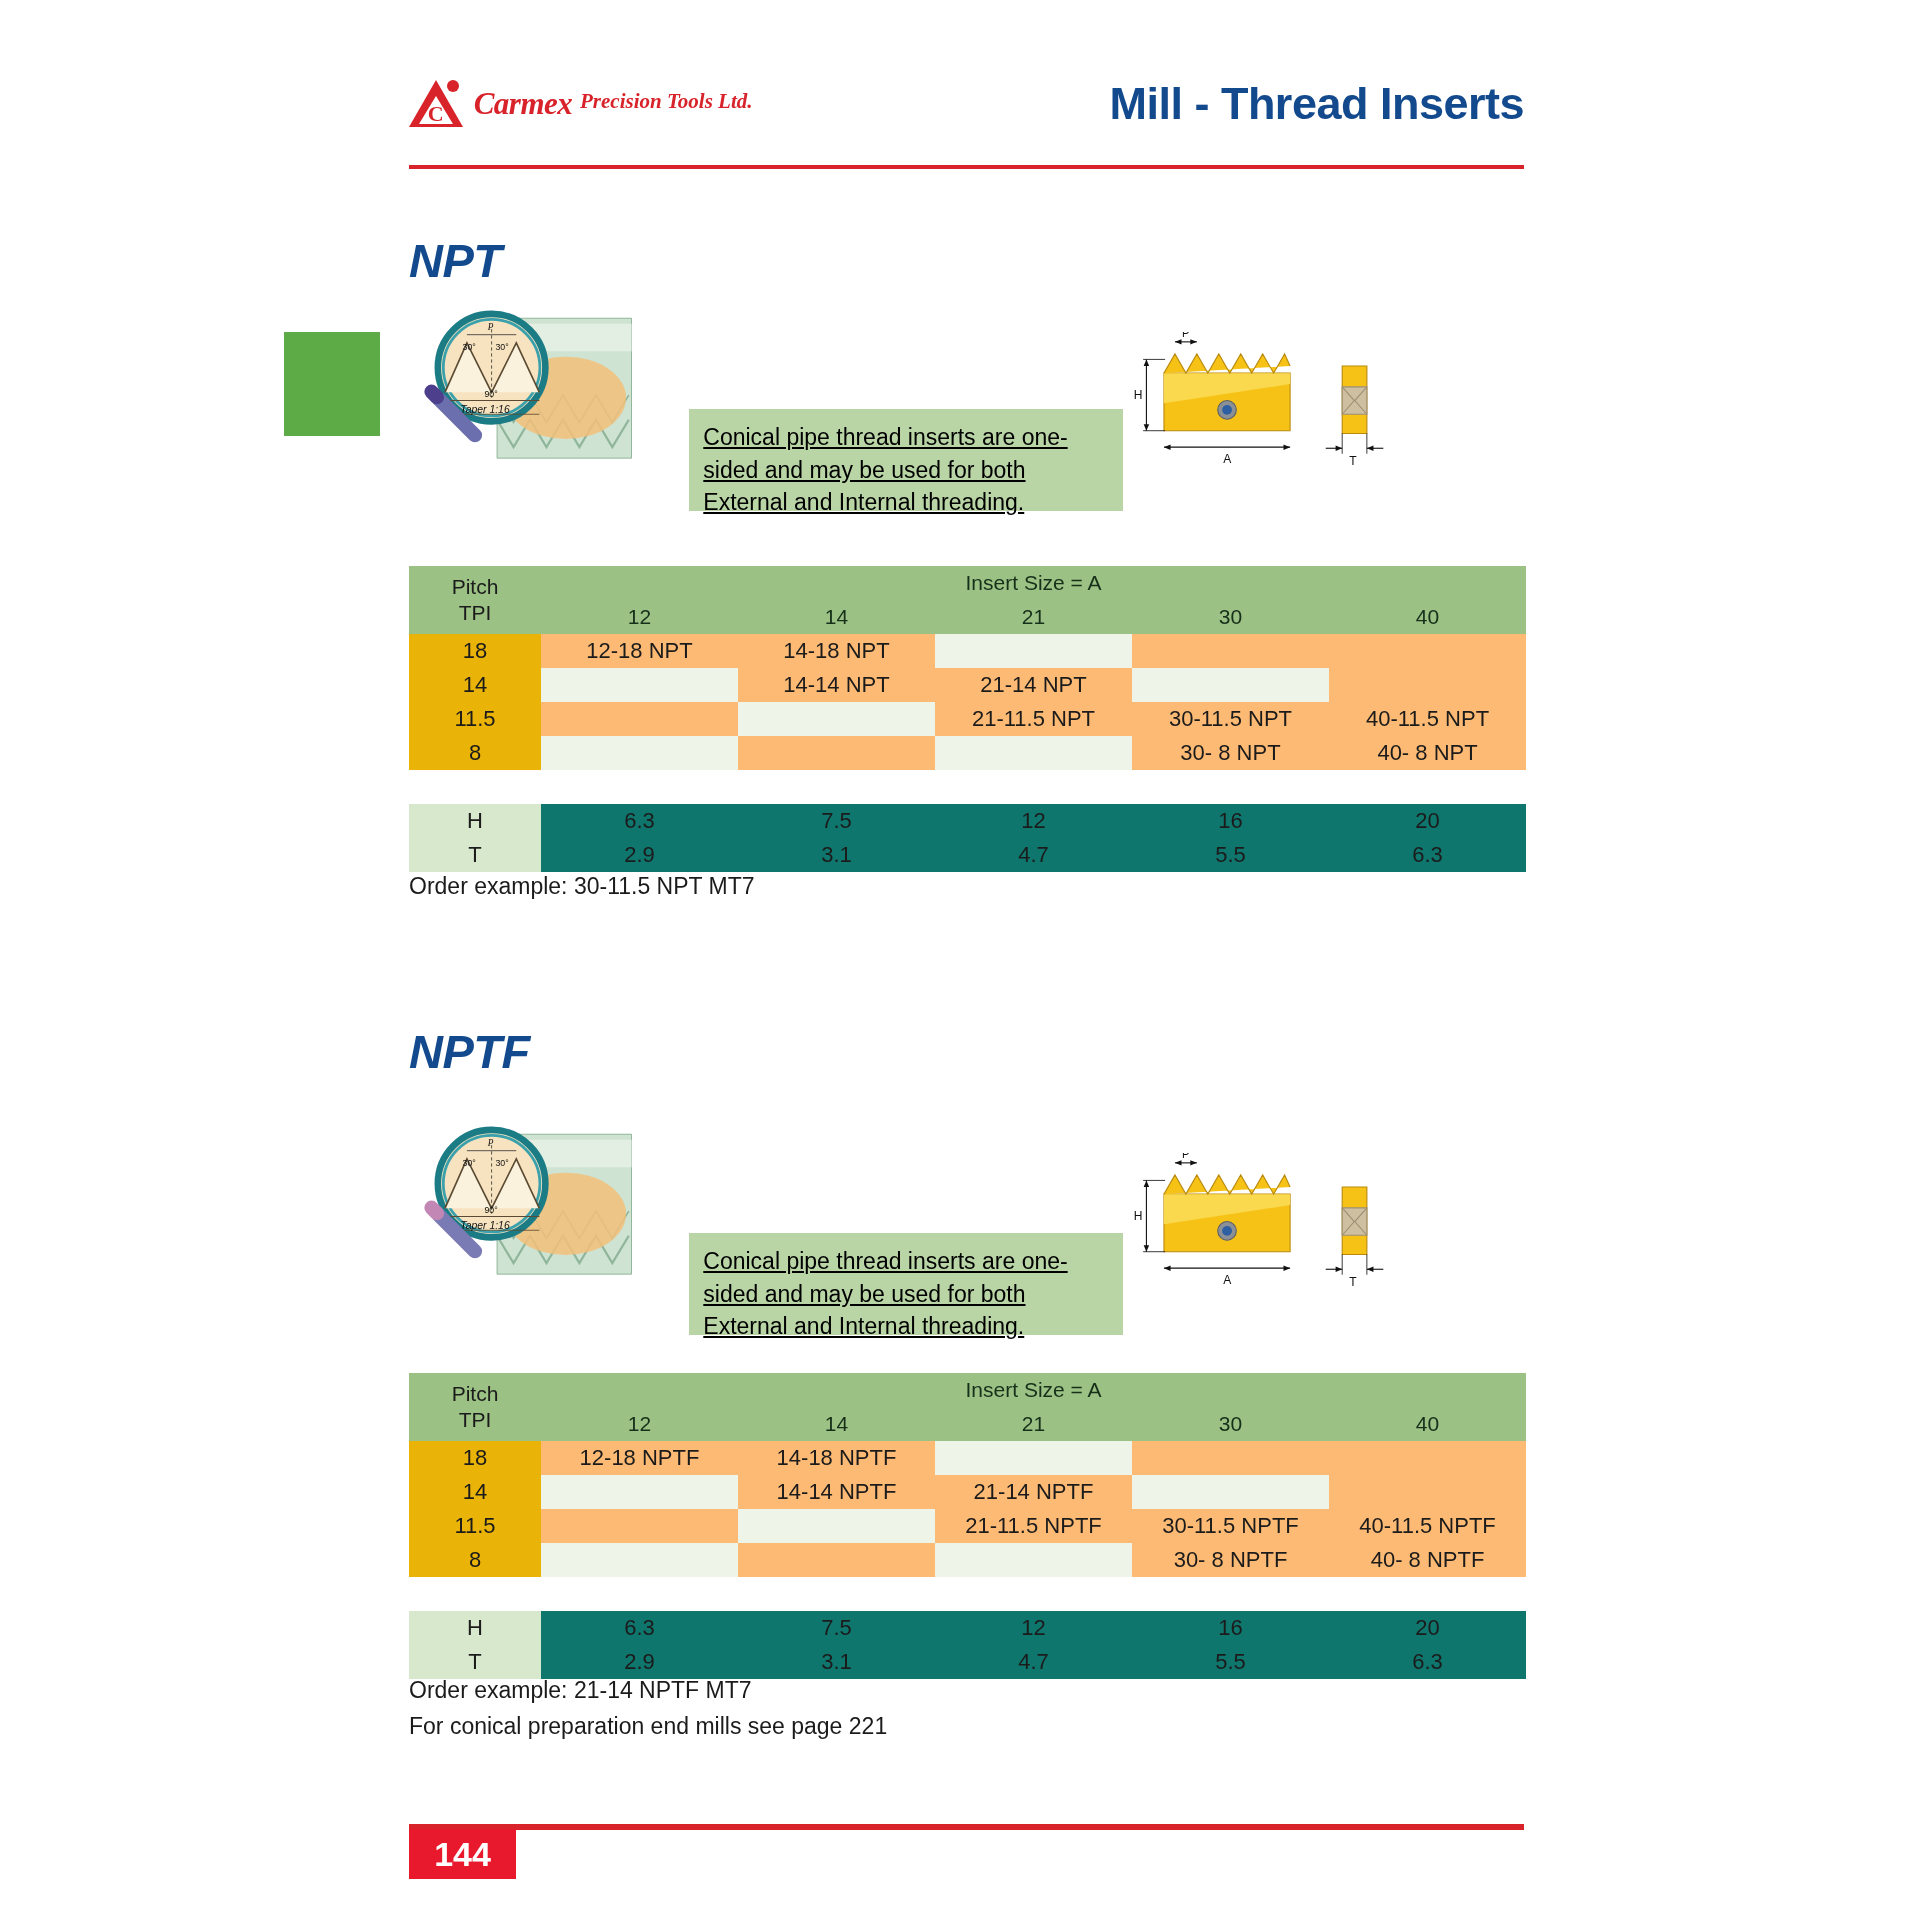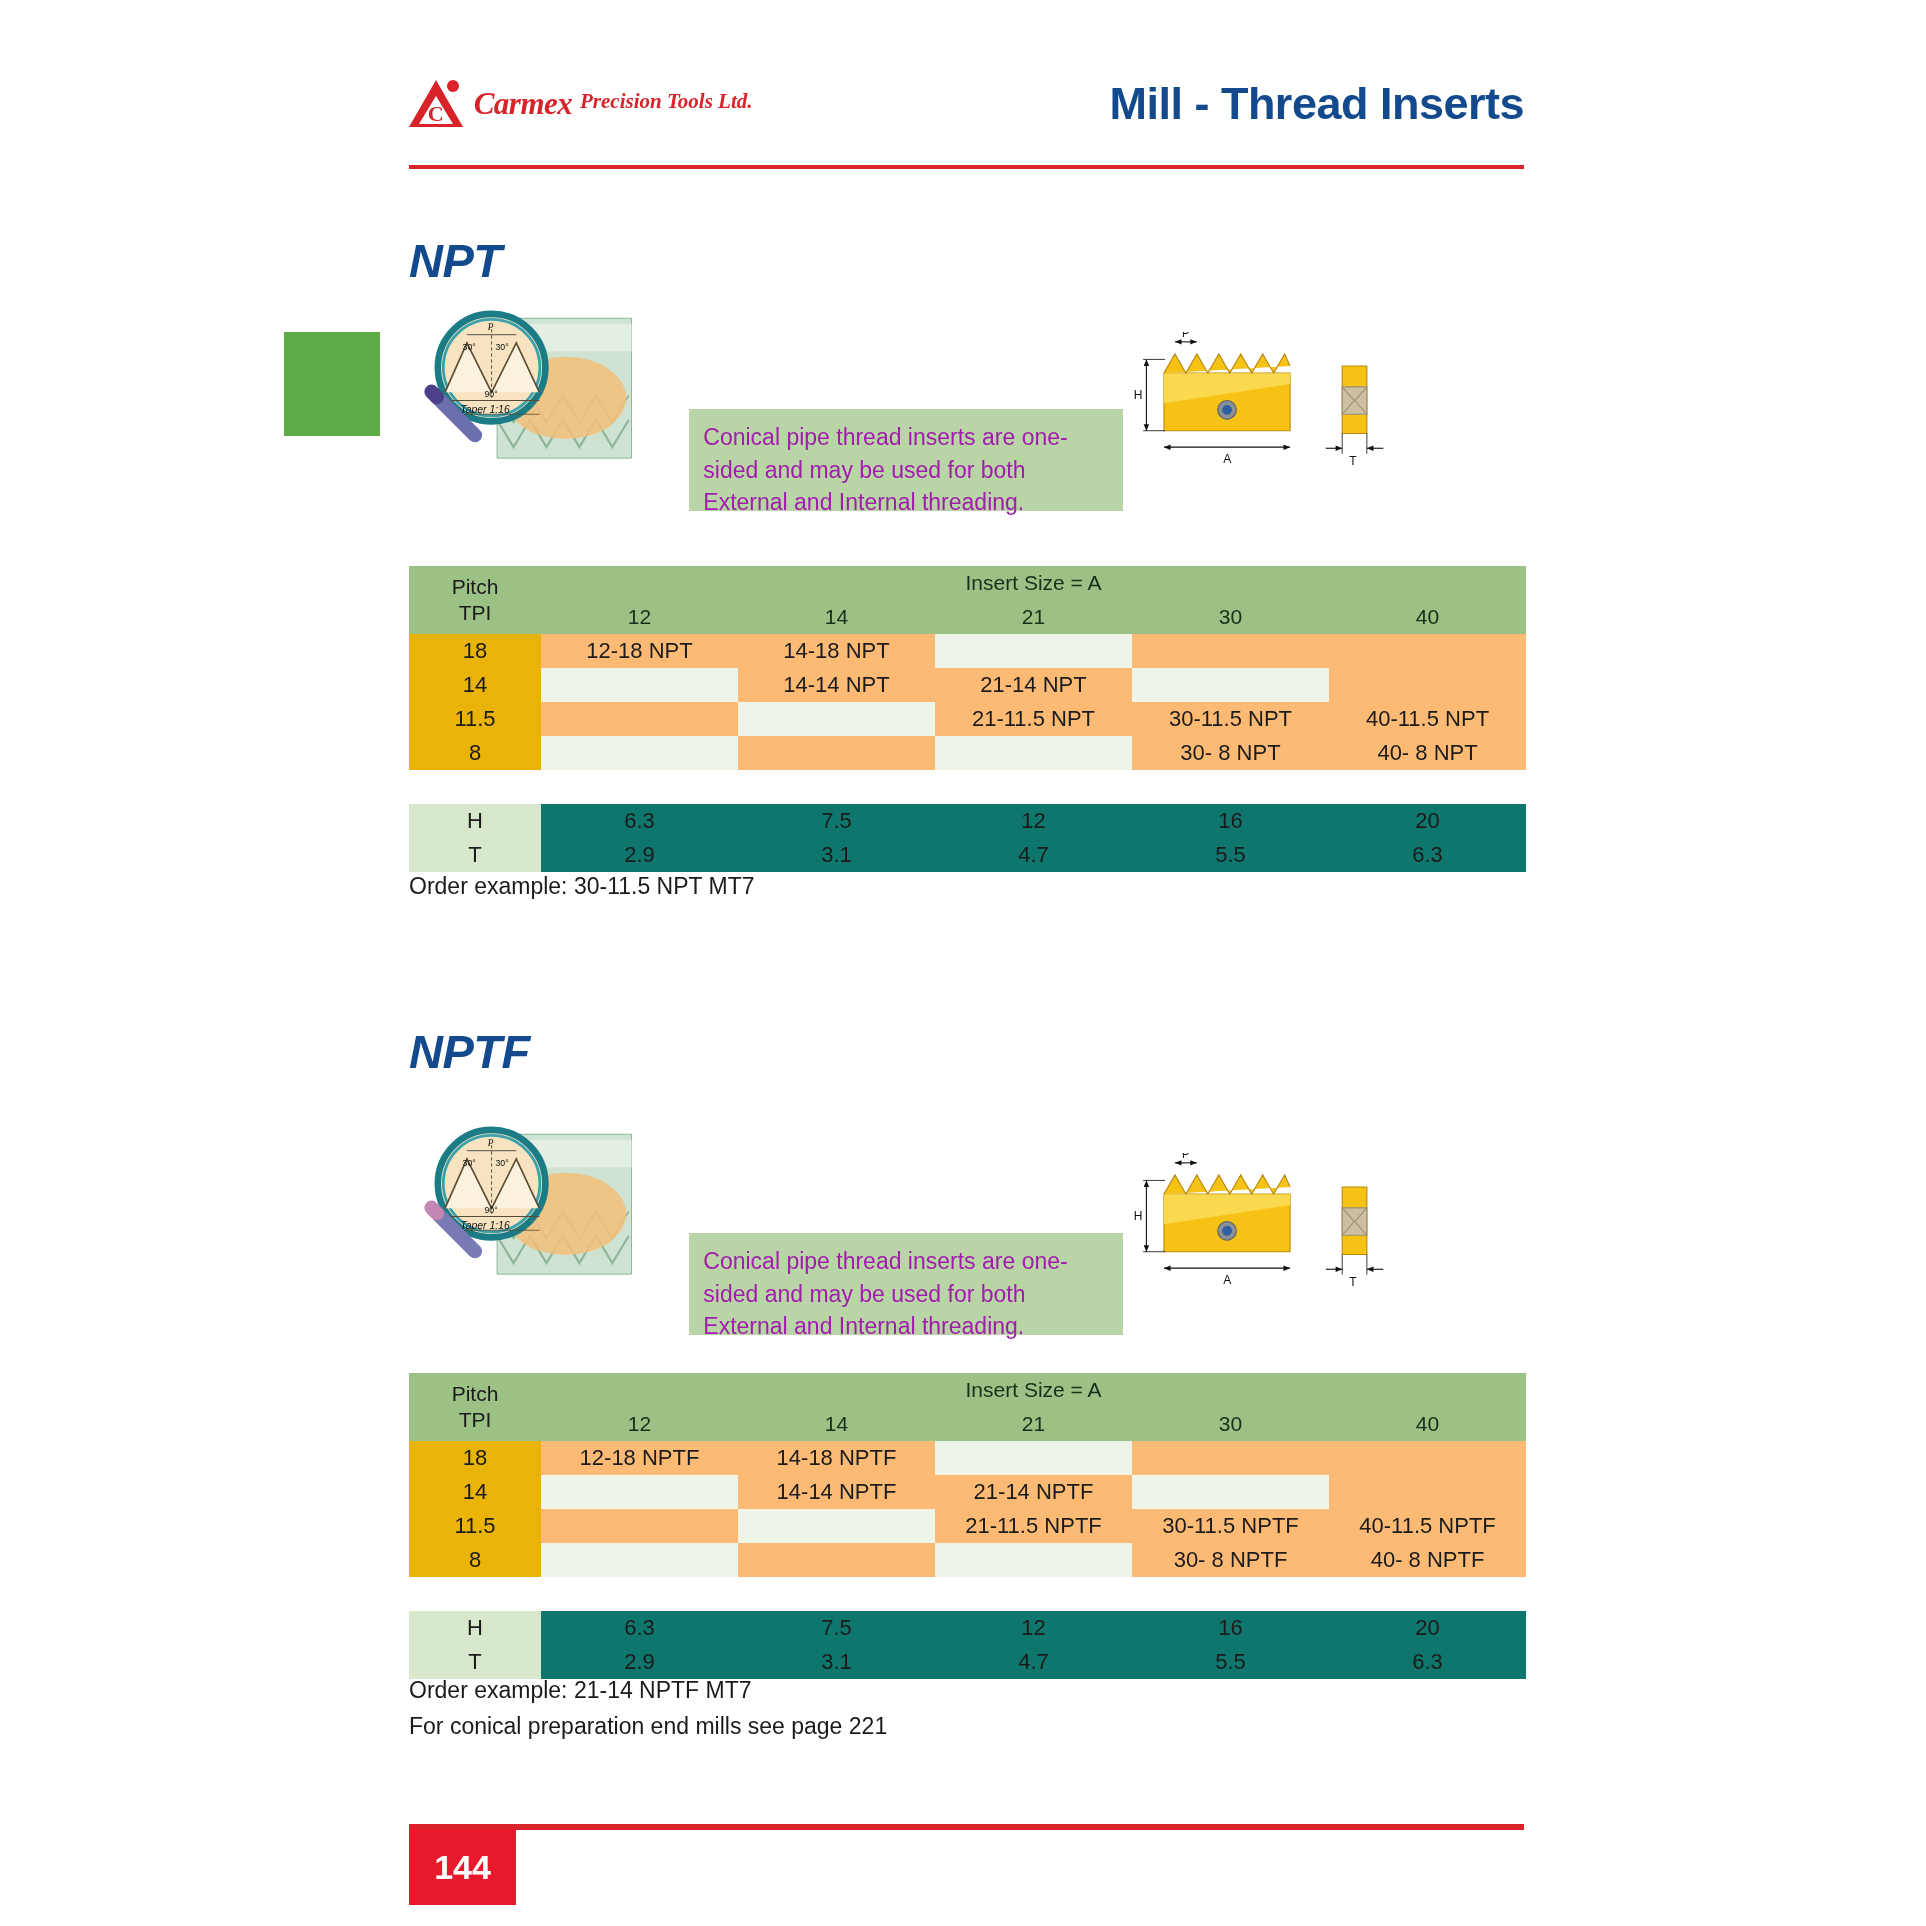--- a/index.html
+++ b/index.html
@@ -130,23 +130,24 @@
     position: absolute;
     width: 269px;
     height: 214px;
   }
 
   .callout {
     position: absolute;
     background: #b9d5a6;
     font-size: 23px;
     line-height: 1.42;
-    color: #a21caf;
+    color: #000000;
     padding: 12px 14.3px 13px 14.3px;
     box-sizing: border-box;
+    text-decoration: underline;
   }
 
   .dims {
     position: absolute;
     width: 384px;
     height: 170px;
   }
 
   
   table.data {
@@ -205,21 +206,21 @@
     top: 1824px;
     width: 1115px;
     height: 5.5px;
     background: #d8232a;
   }
   .page-num {
     position: absolute;
     left: 409px;
     top: 1829px;
     width: 107px;
-    height: 76px;
+    height: 50px;
     background: #e8192c;
     color: #ffffff;
     font-size: 34px;
     font-weight: bold;
     display: flex;
     align-items: center;
     justify-content: center;
   }
 </style>
 </head>

